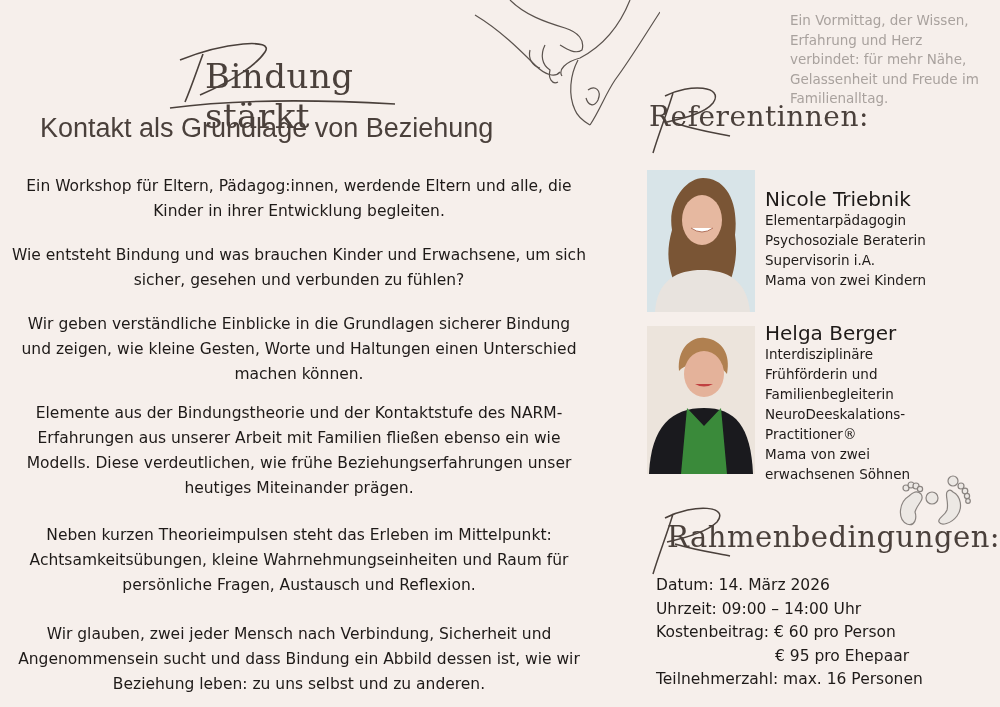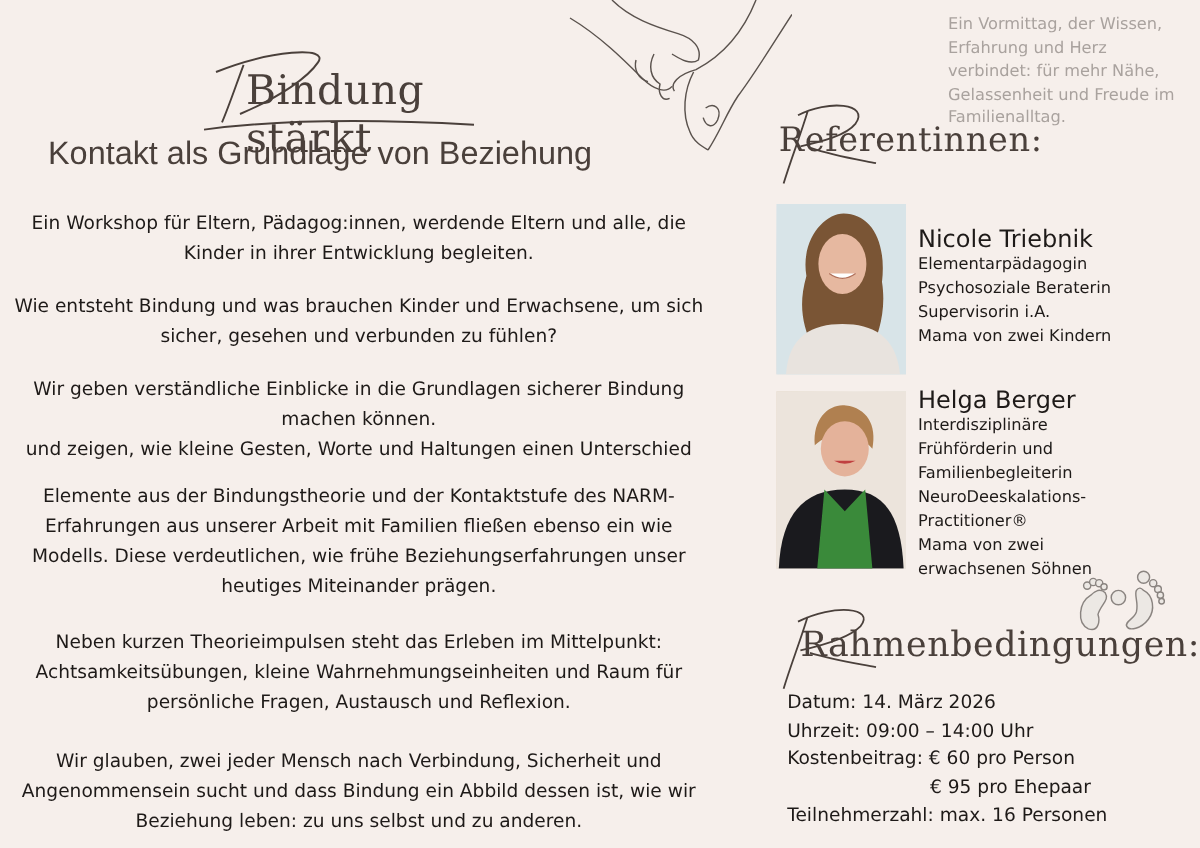--- a/index.html
+++ b/index.html
@@ -102,22 +102,22 @@
 <div class="para body-text" style="top:174px">
   <div>Ein Workshop für Eltern, Pädagog:innen, werdende Eltern und alle, die</div>
   <div>Kinder in ihrer Entwicklung begleiten.</div>
 </div>
 <div class="para body-text" style="top:243px">
   <div>Wie entsteht Bindung und was brauchen Kinder und Erwachsene, um sich</div>
   <div>sicher, gesehen und verbunden zu fühlen?</div>
 </div>
 <div class="para body-text" style="top:312px">
   <div>Wir geben verständliche Einblicke in die Grundlagen sicherer Bindung</div>
+  <div>und zeigen, wie kleine Gesten, Worte und Haltungen einen Unterschied</div>
   <div>machen können.</div>
-  <div>und zeigen, wie kleine Gesten, Worte und Haltungen einen Unterschied</div>
 </div>
 <div class="para body-text" style="top:401px">
   <div>Elemente aus der Bindungstheorie und der Kontaktstufe des NARM-</div>
   <div>Erfahrungen aus unserer Arbeit mit Familien fließen ebenso ein wie</div>
   <div>Modells. Diese verdeutlichen, wie frühe Beziehungserfahrungen unser</div>
   <div>heutiges Miteinander prägen.</div>
 </div>
 <div class="para body-text" style="top:523px">
   <div>Neben kurzen Theorieimpulsen steht das Erleben im Mittelpunkt:</div>
   <div>Achtsamkeitsübungen, kleine Wahrnehmungseinheiten und Raum für</div>

